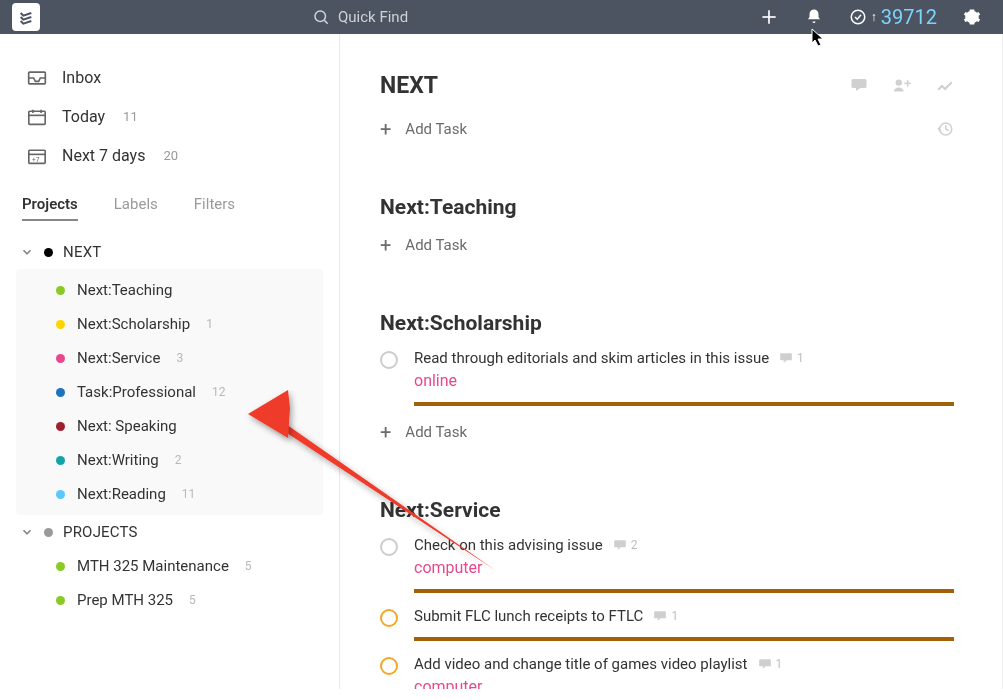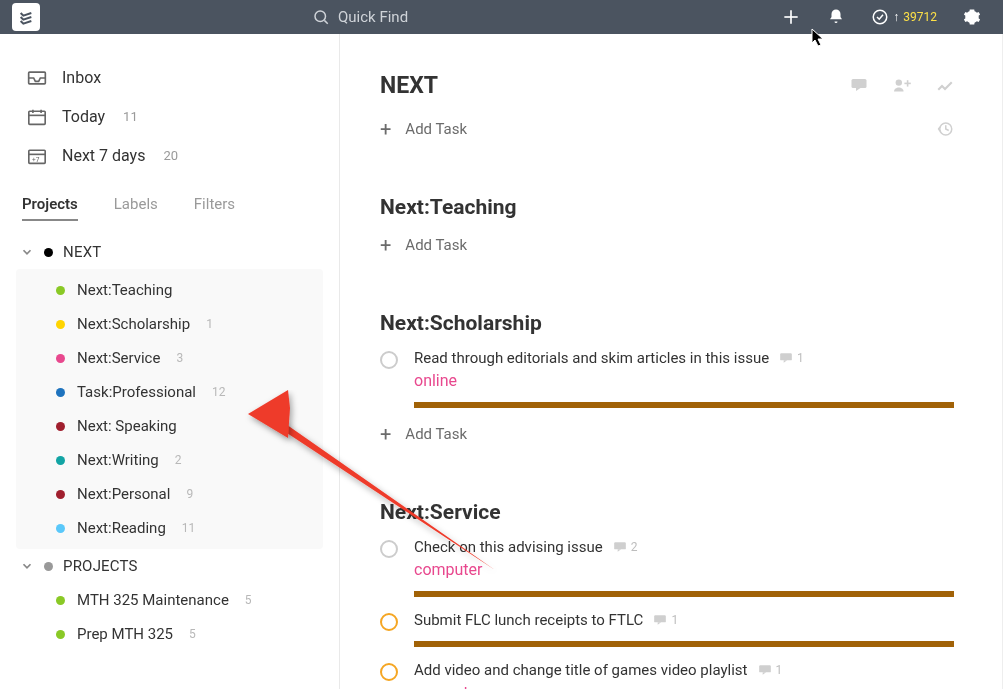--- a/index.html
+++ b/index.html
@@ -144,21 +144,21 @@
   display: flex;
   align-items: flex-start;
   gap: 16px;
   padding: 14px 0 0 0;
 }
 .task-check {
   width: 18px; height: 18px; border-radius: 50%;
   border: 2px solid #ccc; flex-shrink: 0; margin-top: 2px;
 }
 .task-check.orange { border-color: #f5a623; }
-.task-body { flex: 1; border-bottom: 6px solid #a16207; padding-bottom: 12px; }
+.task-body { flex: 1; border-bottom: 4px solid #a16207; padding-bottom: 12px; }
 .task-row:last-child .task-body { border-bottom: none; }
 .task-title-line { display: flex; align-items: center; gap: 10px; }
 .task-title { font-size: 15px; color: #333; }
 .task-comment-badge { display: inline-flex; align-items: center; gap: 4px; color: #bdbdbd; font-size: 12px; }
 .task-tag { font-size: 16px; margin-top: 4px; }
 .tag-online { color: #e8488e; }
 .tag-computer { color: #e8488e; }
 .tag-office { color: #58a633; }
 
 
@@ -204,21 +204,21 @@
       </svg>
     <svg width="18" height="18" viewBox="0 0 24 24" fill="#fff">
         <path d="M12 2a6 6 0 00-6 6v4l-2 3h16l-2-3V8a6 6 0 00-6-6zM10 18a2 2 0 004 0"></path>
       </svg>
     <div class="karma-wrap">
       <svg width="18" height="18" viewBox="0 0 24 24" fill="none" stroke="#fff" stroke-width="2">
           <circle cx="12" cy="12" r="9"></circle>
           <polyline points="8,12 11,15 16,9"></polyline>
         </svg>
       <span style="color:#fff;font-size:12px;">↑</span>
-      <span style="color:#fde047;font-size:12px;">39712</span>
+      <span style="color:#7dd3fc;font-size:20px;">39712</span>
     </div>
     <svg width="18" height="18" viewBox="0 0 24 24" fill="#fff">
         <path d="M12 8a4 4 0 100 8 4 4 0 000-8zm9 4a7.9 7.9 0 00-.2-1.8l2-1.5-2-3.4-2.3.9a8 8 0 00-3.1-1.8L15 2h-6l-.4 2.4a8 8 0 00-3.1 1.8l-2.3-.9-2 3.4 2 1.5A7.9 7.9 0 003 12c0 .6.1 1.2.2 1.8l-2 1.5 2 3.4 2.3-.9a8 8 0 003.1 1.8L9 22h6l.4-2.4a8 8 0 003.1-1.8l2.3.9 2-3.4-2-1.5c.1-.6.2-1.2.2-1.8z"></path>
       </svg>
   </div>
 </div>
 
 <div class="layout">
 
   <div class="sidebar">
@@ -295,25 +295,20 @@
     </div>
           <div class="proj-item">
       <span class="proj-dot" style="background:#a01f2e"></span>
       <span>Next: Speaking</span>
 
     </div>
           <div class="proj-item">
       <span class="proj-dot" style="background:#12a4a4"></span>
       <span>Next:Writing</span>
       <span class="proj-count">2</span>
-    </div>
-          <div class="proj-item">
-      <span class="proj-dot" style="background:#a01f2e"></span>
-      <span>Next:Personal</span>
-      <span class="proj-count">9</span>
     </div>
           <div class="proj-item">
       <span class="proj-dot" style="background:#5ac8fa"></span>
       <span>Next:Reading</span>
       <span class="proj-count">11</span>
     </div>
         </div>
         <div class="proj-group-header">
     <svg class="chevron" width="12" height="12" viewBox="0 0 24 24" fill="none" stroke="#888" stroke-width="3">
             <polyline points="6,9 12,15 18,9"></polyline>

